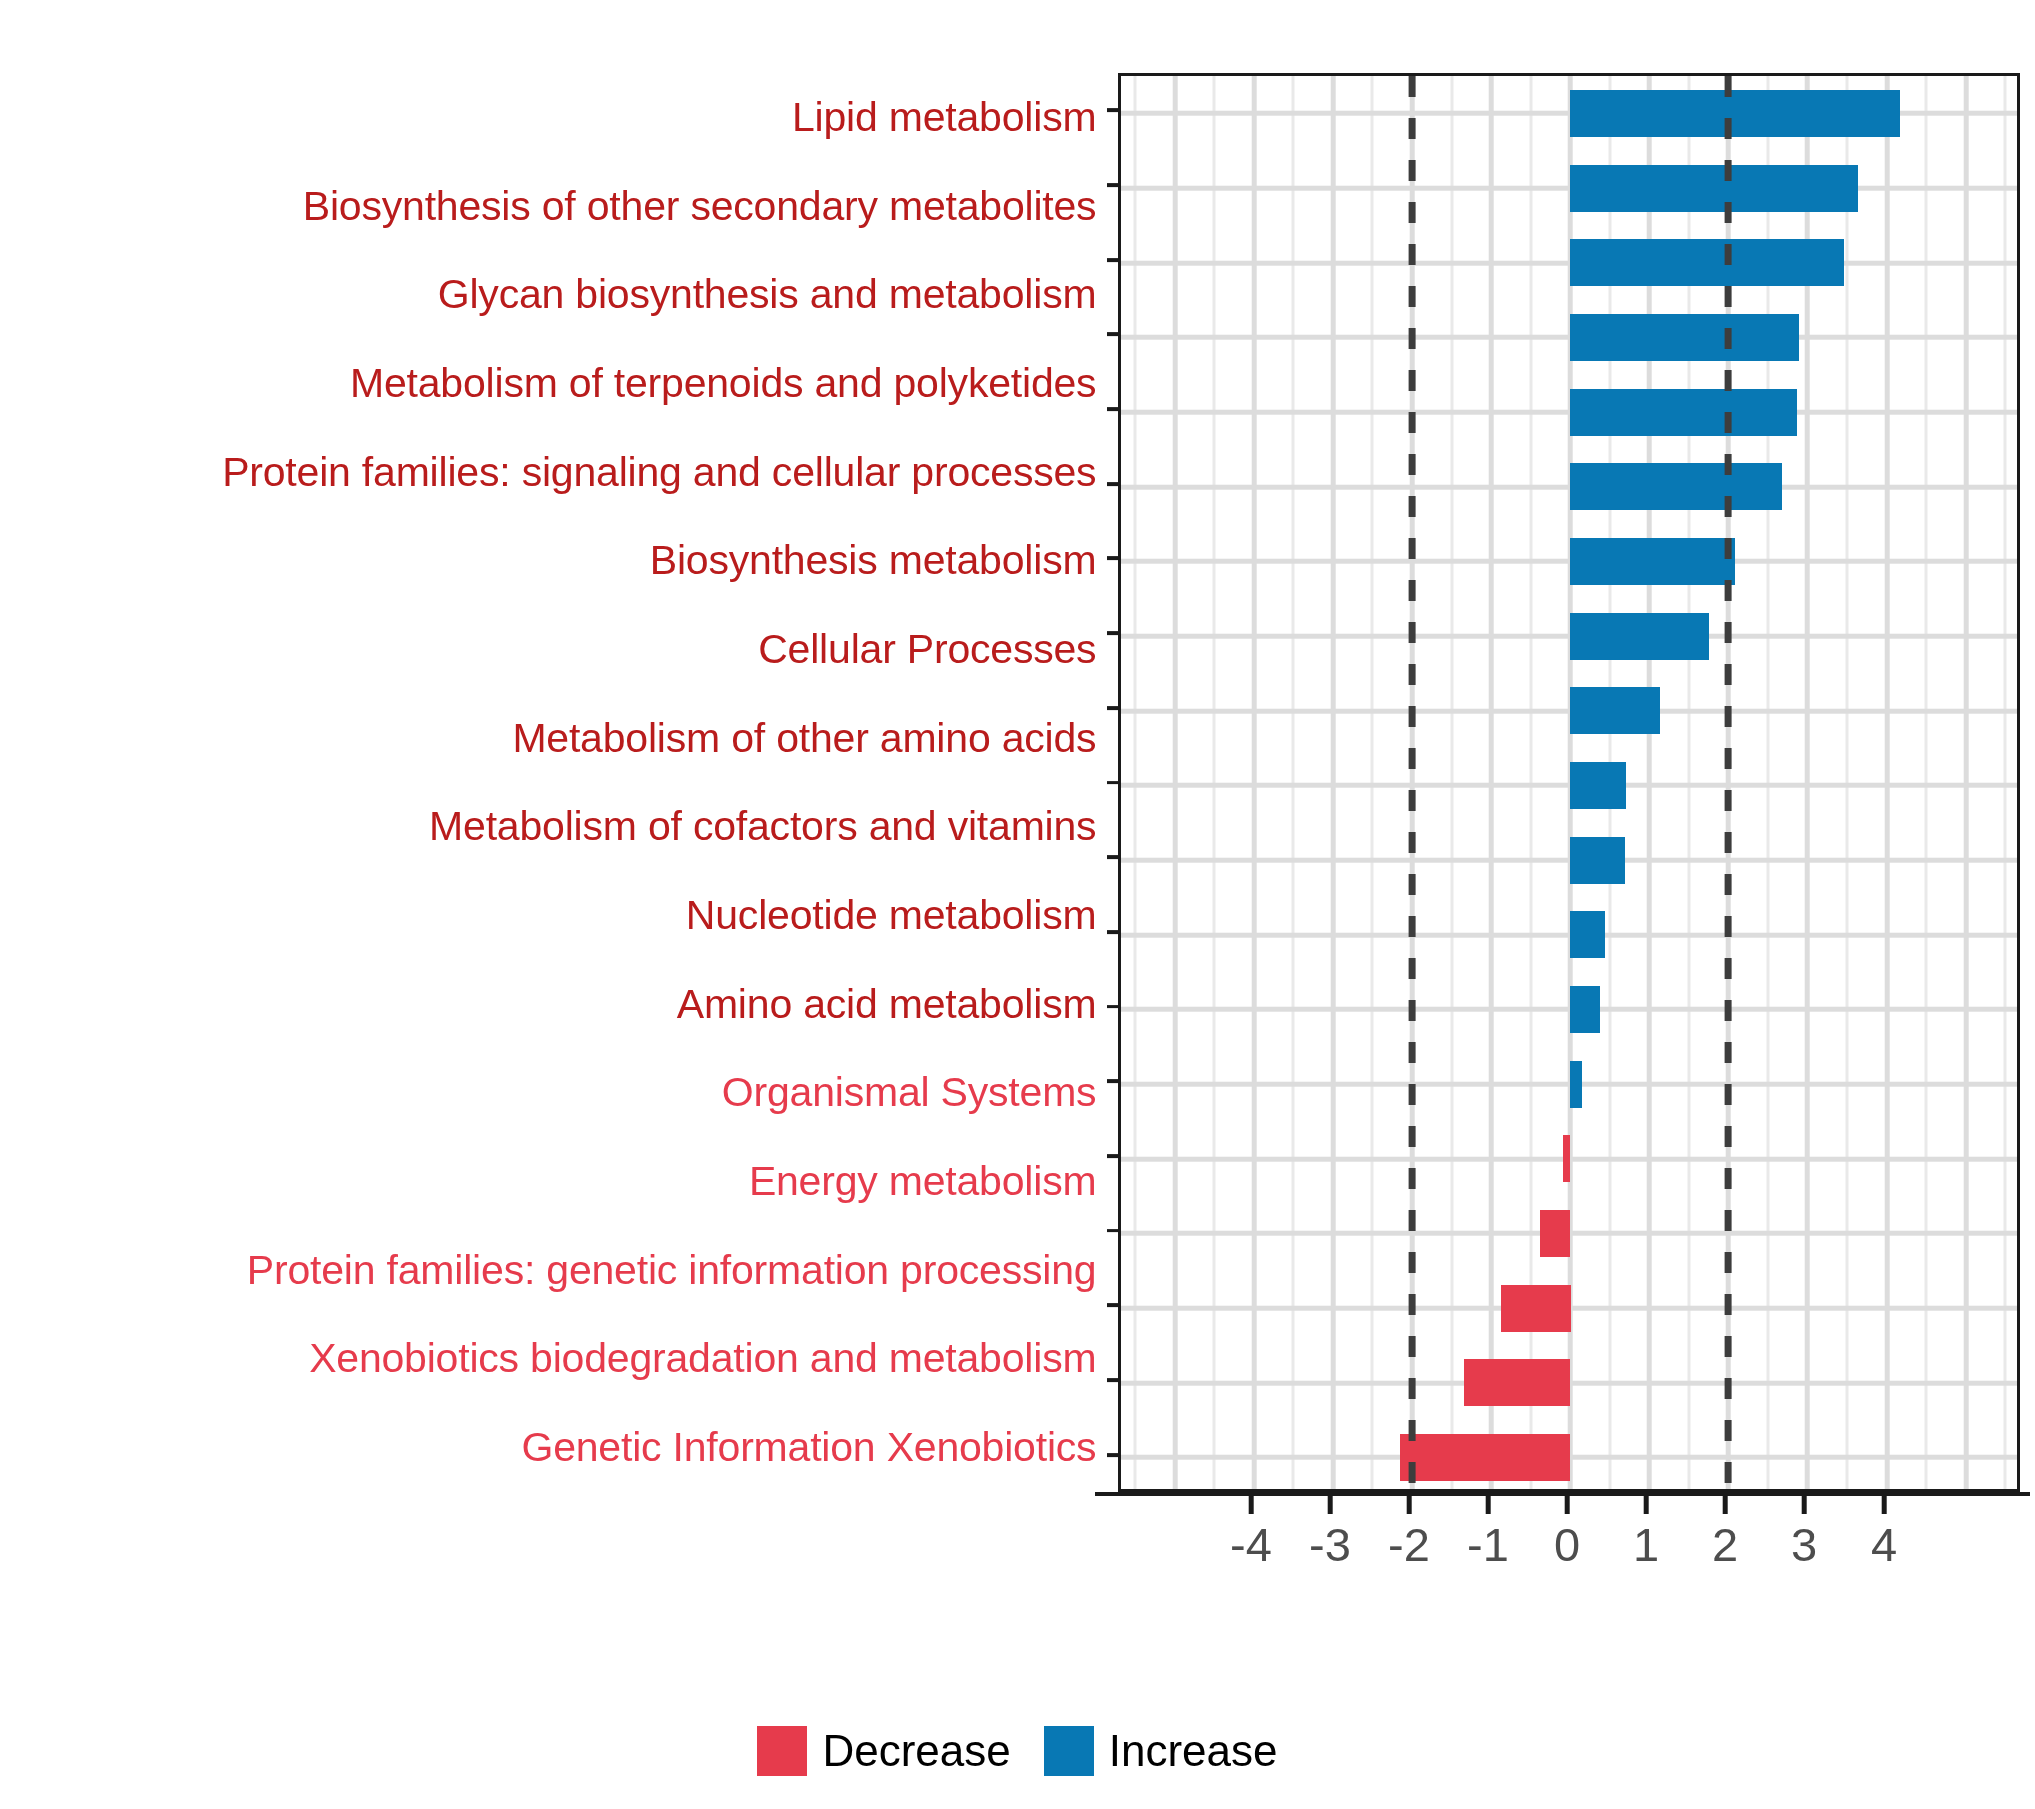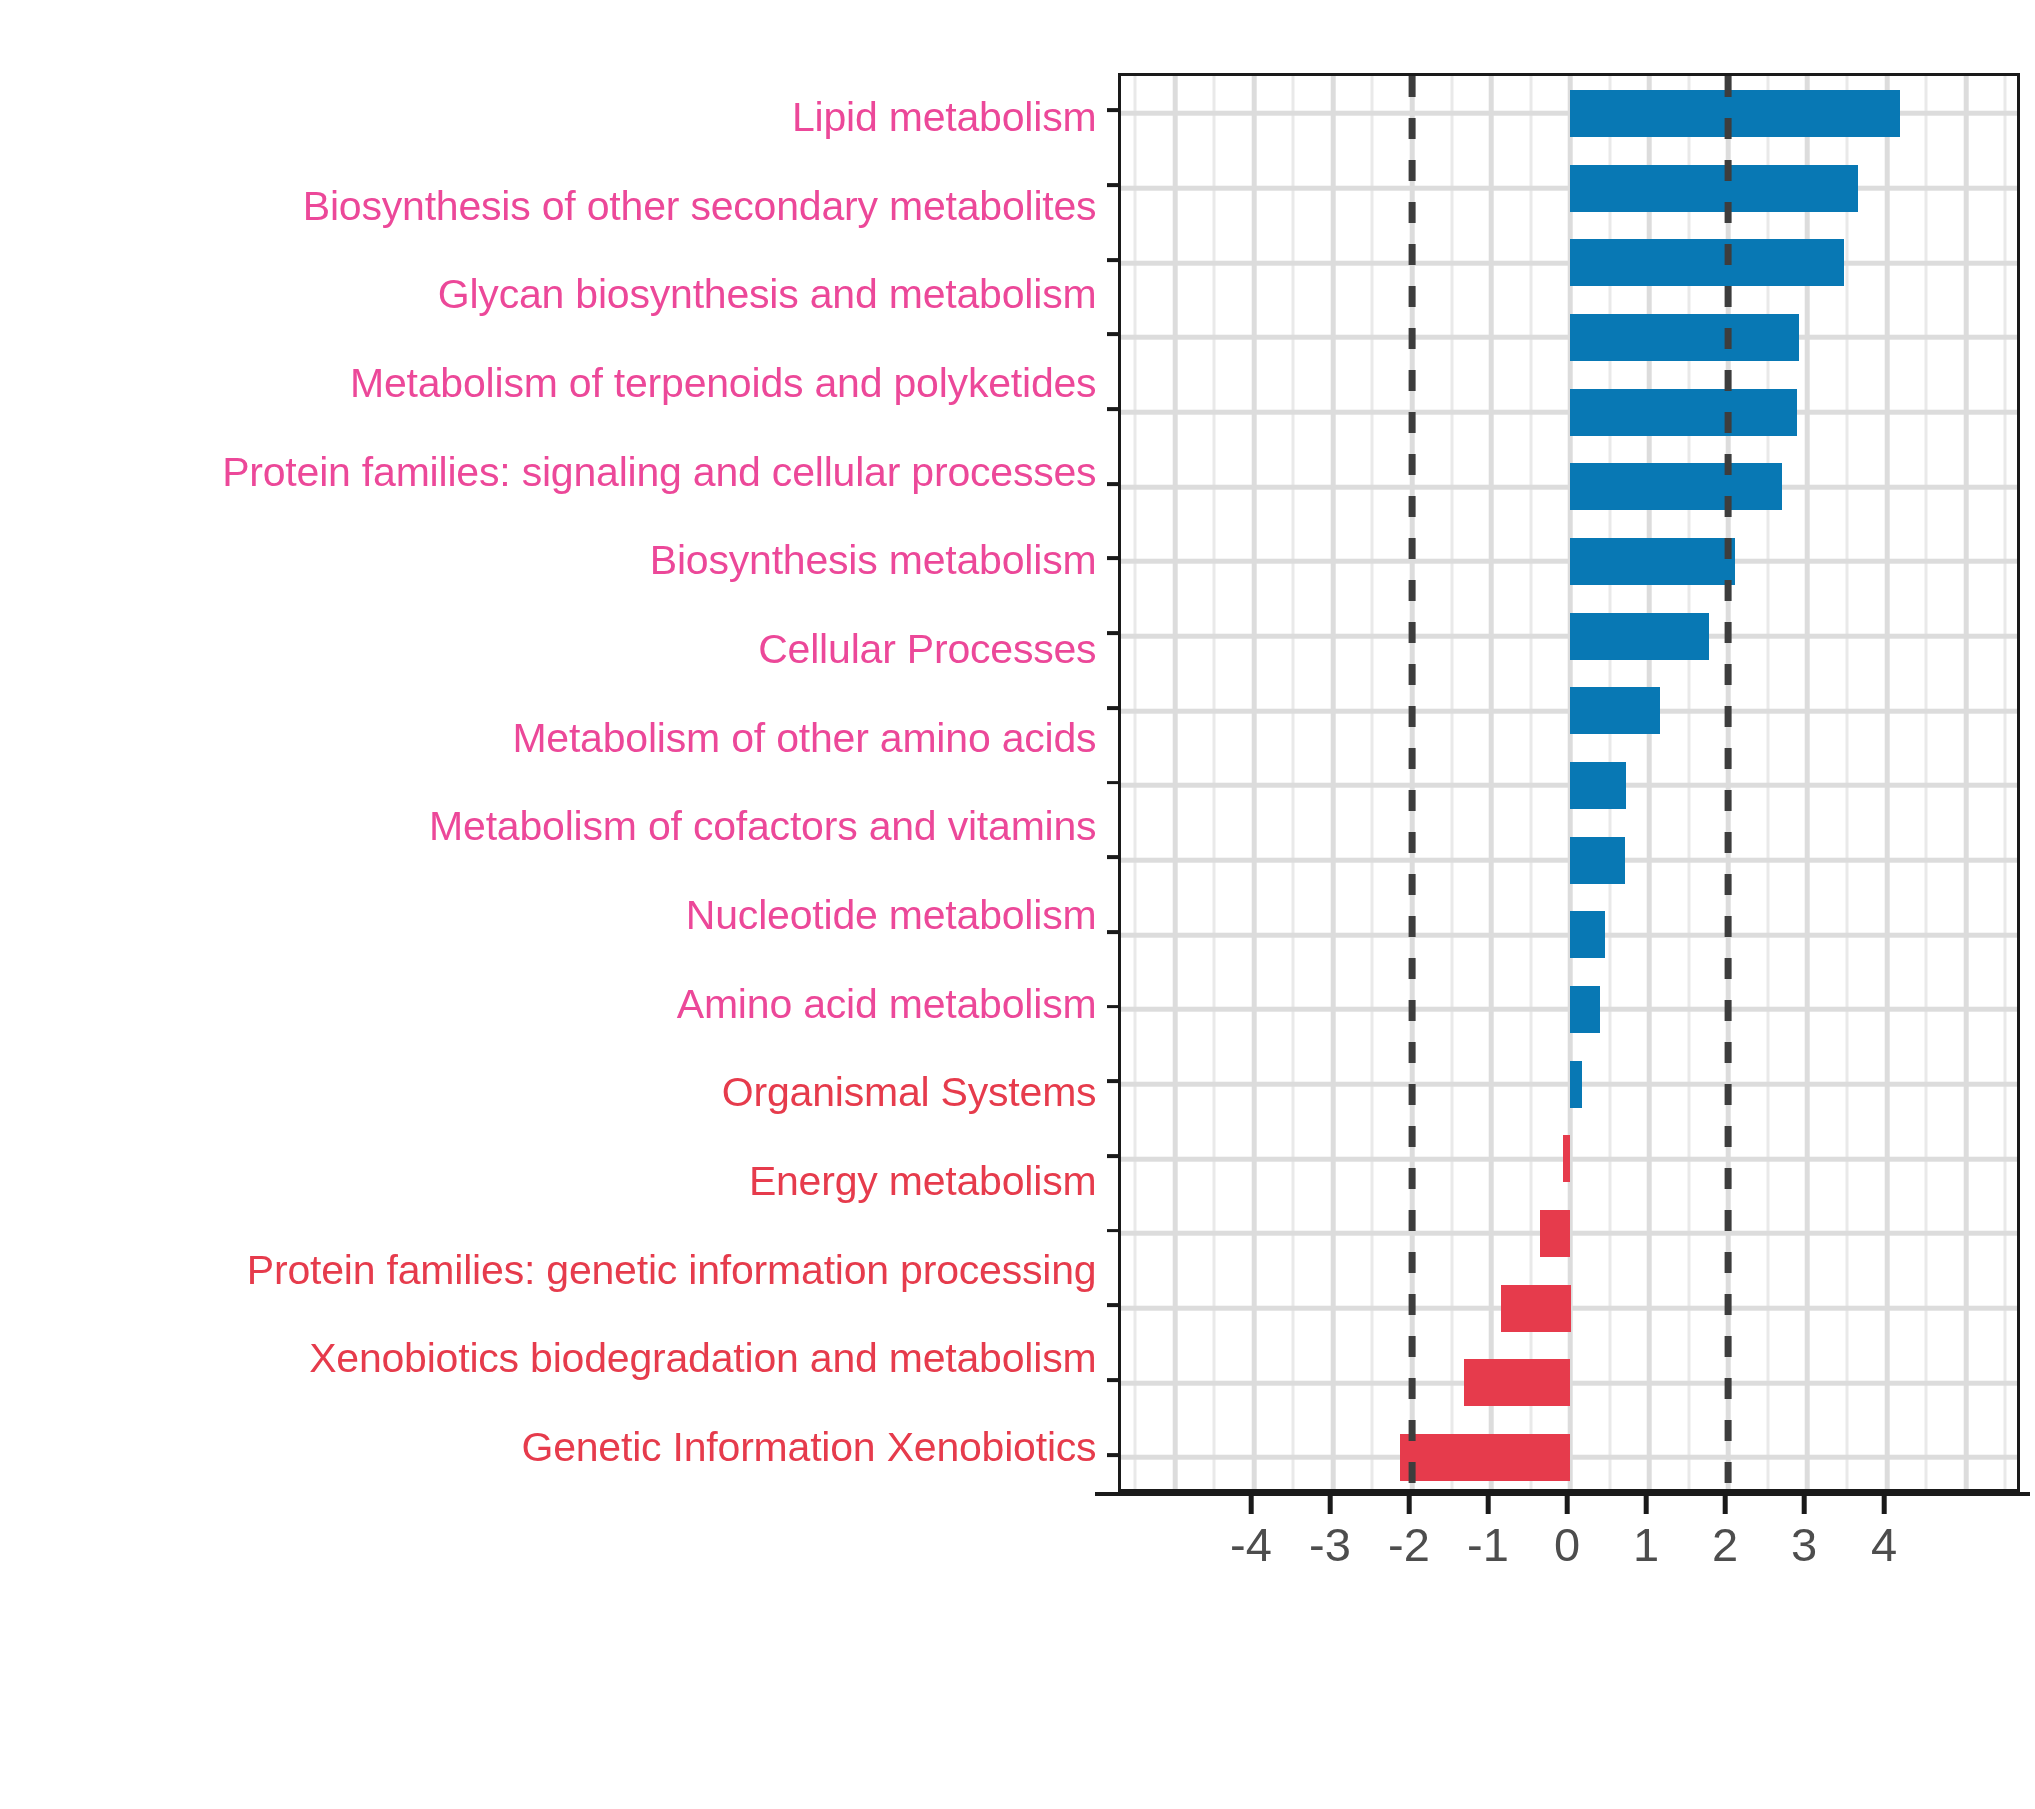--- a/index.html
+++ b/index.html
@@ -32,21 +32,21 @@
     align-items: center;
     justify-content: flex-end;
     padding-right: 10.6px;
   }
   .ylabel-text {
     font-size: 41px;
     line-height: 1.0;
     white-space: nowrap;
     letter-spacing: -0.2px;
   }
-  .ylabel-text.increase { color: #ec4899; }
+  .ylabel-text.increase { color: #b91c1c; }
   .ylabel-text.decrease { color: #E63B4C; }
 
   
   #yticks {
     position: absolute;
     left: 1107px;
     top: 73px;
     width: 11.3px;
     height: 1419px;
     display: flex;
@@ -385,15 +385,25 @@
       <div class="xtick-label" style="left: 212px;">-3</div>
       <div class="xtick-label" style="left: 291px;">-2</div>
       <div class="xtick-label" style="left: 370px;">-1</div>
       <div class="xtick-label" style="left: 449px;">0</div>
       <div class="xtick-label" style="left: 528px;">1</div>
       <div class="xtick-label" style="left: 607px;">2</div>
       <div class="xtick-label" style="left: 686px;">3</div>
       <div class="xtick-label" style="left: 766px;">4</div>
     </div>
 
+  <div id="legend">
+      <div class="legend-item">
+        <span class="legend-swatch decrease"></span>
+        <span class="legend-label">Decrease</span>
+      </div>
+      <div class="legend-item">
+        <span class="legend-swatch increase"></span>
+        <span class="legend-label">Increase</span>
+      </div>
+    </div>
 
 </div>
 
 
 </body></html>

